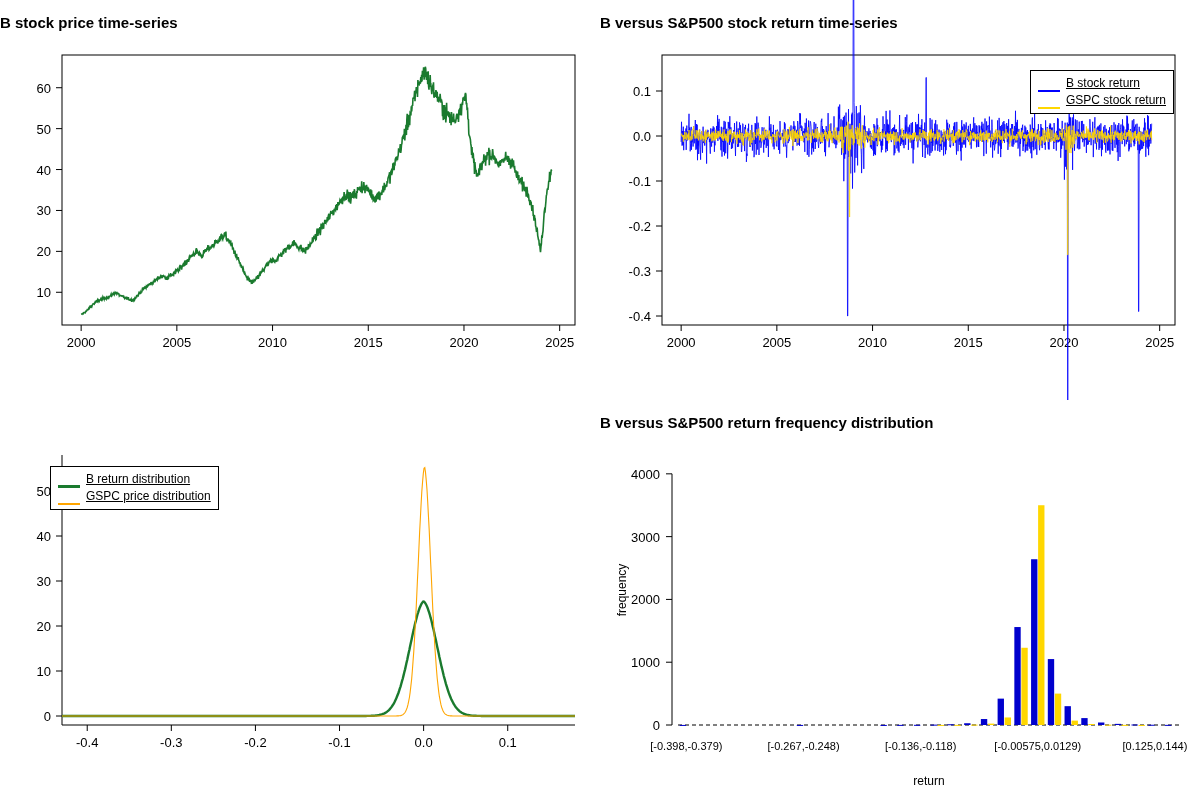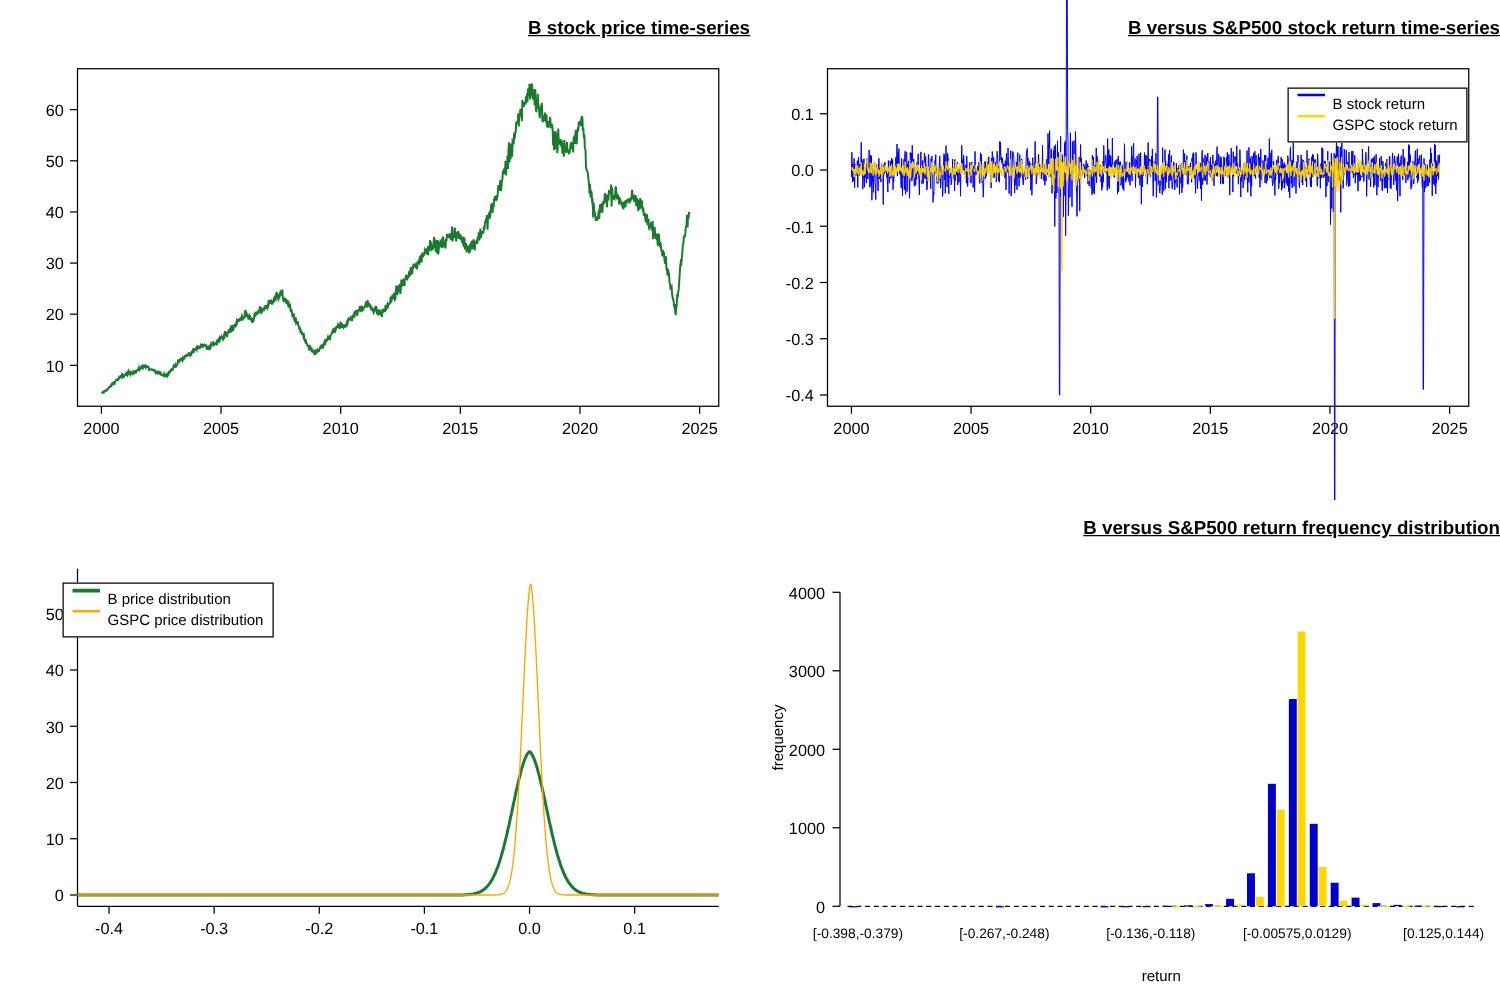--- a/index.html
+++ b/index.html
@@ -10,28 +10,28 @@
   }
   .grid{
     width:1200px;height:800px;
     display:grid;
     grid-template-columns:600px 600px;
     grid-template-rows:400px 400px;
   }
   .panel{position:relative;width:600px;height:400px;}
   .panel-title{
     position:absolute;left:0;right:0;top:14px;
-    text-align:right;font-weight:bold;font-size:15px;text-decoration:underline;
+    text-align:left;font-weight:bold;font-size:15px;
   }
   svg{position:absolute;left:0;top:0;}
   .legend-box{
     position:absolute;background:#fff;border:1px solid #000;
     font-size:12px;padding:4px 7px;line-height:17px;
   }
-  .legend-row{display:flex;align-items:flex-start;white-space:nowrap;}
+  .legend-row{display:flex;align-items:flex-end;white-space:nowrap;text-decoration:underline;}
   .legend-swatch{display:inline-block;margin-right:6px;}
   .lg-line{width:22px;height:0;border-top:2px solid #000;}
   .lg-sq{width:11px;height:11px;}
 </style>
 </head>
 <body>
 
 <div class="grid">
 
   <div class="panel">
@@ -138,21 +138,21 @@
           <text x="51" y="541" text-anchor="end" font-family="&quot;Liberation Sans&quot;, sans-serif" font-size="13" fill="#000">40</text>
           <line x1="62" y1="491" x2="56" y2="491" stroke="#000"></line>
           <text x="51" y="496" text-anchor="end" font-family="&quot;Liberation Sans&quot;, sans-serif" font-size="13" fill="#000">50</text>
           <path d="M62.0 716.0 L62.7 716.0 L63.5 716.0 L64.2 716.0 L64.9 716.0 L65.7 716.0 L66.4 716.0 L67.1 716.0 L67.9 716.0 L68.6 716.0 L69.3 716.0 L70.1 716.0 L70.8 716.0 L71.5 716.0 L72.3 716.0 L73.0 716.0 L73.7 716.0 L74.5 716.0 L75.2 716.0 L75.9 716.0 L76.7 716.0 L77.4 716.0 L78.1 716.0 L78.9 716.0 L79.6 716.0 L80.3 716.0 L81.1 716.0 L81.8 716.0 L82.5 716.0 L83.3 716.0 L84.0 716.0 L84.7 716.0 L85.5 716.0 L86.2 716.0 L86.9 716.0 L87.6 716.0 L88.4 716.0 L89.1 716.0 L89.8 716.0 L90.6 716.0 L91.3 716.0 L92.0 716.0 L92.8 716.0 L93.5 716.0 L94.2 716.0 L95.0 716.0 L95.7 716.0 L96.4 716.0 L97.2 716.0 L97.9 716.0 L98.6 716.0 L99.4 716.0 L100.1 716.0 L100.8 716.0 L101.6 716.0 L102.3 716.0 L103.0 716.0 L103.8 716.0 L104.5 716.0 L105.2 716.0 L106.0 716.0 L106.7 716.0 L107.4 716.0 L108.2 716.0 L108.9 716.0 L109.6 716.0 L110.4 716.0 L111.1 716.0 L111.8 716.0 L112.6 716.0 L113.3 716.0 L114.0 716.0 L114.8 716.0 L115.5 716.0 L116.2 716.0 L117.0 716.0 L117.7 716.0 L118.4 716.0 L119.2 716.0 L119.9 716.0 L120.6 716.0 L121.4 716.0 L122.1 716.0 L122.8 716.0 L123.6 716.0 L124.3 716.0 L125.0 716.0 L125.8 716.0 L126.5 716.0 L127.2 716.0 L128.0 716.0 L128.7 716.0 L129.4 716.0 L130.2 716.0 L130.9 716.0 L131.6 716.0 L132.4 716.0 L133.1 716.0 L133.8 716.0 L134.6 716.0 L135.3 716.0 L136.0 716.0 L136.8 716.0 L137.5 716.0 L138.2 716.0 L138.9 716.0 L139.7 716.0 L140.4 716.0 L141.1 716.0 L141.9 716.0 L142.6 716.0 L143.3 716.0 L144.1 716.0 L144.8 716.0 L145.5 716.0 L146.3 716.0 L147.0 716.0 L147.7 716.0 L148.5 716.0 L149.2 716.0 L149.9 716.0 L150.7 716.0 L151.4 716.0 L152.1 716.0 L152.9 716.0 L153.6 716.0 L154.3 716.0 L155.1 716.0 L155.8 716.0 L156.5 716.0 L157.3 716.0 L158.0 716.0 L158.7 716.0 L159.5 716.0 L160.2 716.0 L160.9 716.0 L161.7 716.0 L162.4 716.0 L163.1 716.0 L163.9 716.0 L164.6 716.0 L165.3 716.0 L166.1 716.0 L166.8 716.0 L167.5 716.0 L168.3 716.0 L169.0 716.0 L169.7 716.0 L170.5 716.0 L171.2 716.0 L171.9 716.0 L172.7 716.0 L173.4 716.0 L174.1 716.0 L174.9 716.0 L175.6 716.0 L176.3 716.0 L177.1 716.0 L177.8 716.0 L178.5 716.0 L179.3 716.0 L180.0 716.0 L180.7 716.0 L181.5 716.0 L182.2 716.0 L182.9 716.0 L183.7 716.0 L184.4 716.0 L185.1 716.0 L185.9 716.0 L186.6 716.0 L187.3 716.0 L188.1 716.0 L188.8 716.0 L189.5 716.0 L190.3 716.0 L191.0 716.0 L191.7 716.0 L192.4 716.0 L193.2 716.0 L193.9 716.0 L194.6 716.0 L195.4 716.0 L196.1 716.0 L196.8 716.0 L197.6 716.0 L198.3 716.0 L199.0 716.0 L199.8 716.0 L200.5 716.0 L201.2 716.0 L202.0 716.0 L202.7 716.0 L203.4 716.0 L204.2 716.0 L204.9 716.0 L205.6 716.0 L206.4 716.0 L207.1 716.0 L207.8 716.0 L208.6 716.0 L209.3 716.0 L210.0 716.0 L210.8 716.0 L211.5 716.0 L212.2 716.0 L213.0 716.0 L213.7 716.0 L214.4 716.0 L215.2 716.0 L215.9 716.0 L216.6 716.0 L217.4 716.0 L218.1 716.0 L218.8 716.0 L219.6 716.0 L220.3 716.0 L221.0 716.0 L221.8 716.0 L222.5 716.0 L223.2 716.0 L224.0 716.0 L224.7 716.0 L225.4 716.0 L226.2 716.0 L226.9 716.0 L227.6 716.0 L228.4 716.0 L229.1 716.0 L229.8 716.0 L230.6 716.0 L231.3 716.0 L232.0 716.0 L232.8 716.0 L233.5 716.0 L234.2 716.0 L235.0 716.0 L235.7 716.0 L236.4 716.0 L237.2 716.0 L237.9 716.0 L238.6 716.0 L239.4 716.0 L240.1 716.0 L240.8 716.0 L241.5 716.0 L242.3 716.0 L243.0 716.0 L243.7 716.0 L244.5 716.0 L245.2 716.0 L245.9 716.0 L246.7 716.0 L247.4 716.0 L248.1 716.0 L248.9 716.0 L249.6 716.0 L250.3 716.0 L251.1 716.0 L251.8 716.0 L252.5 716.0 L253.3 716.0 L254.0 716.0 L254.7 716.0 L255.5 716.0 L256.2 716.0 L256.9 716.0 L257.7 716.0 L258.4 716.0 L259.1 716.0 L259.9 716.0 L260.6 716.0 L261.3 716.0 L262.1 716.0 L262.8 716.0 L263.5 716.0 L264.3 716.0 L265.0 716.0 L265.7 716.0 L266.5 716.0 L267.2 716.0 L267.9 716.0 L268.7 716.0 L269.4 716.0 L270.1 716.0 L270.9 716.0 L271.6 716.0 L272.3 716.0 L273.1 716.0 L273.8 716.0 L274.5 716.0 L275.3 716.0 L276.0 716.0 L276.7 716.0 L277.5 716.0 L278.2 716.0 L278.9 716.0 L279.7 716.0 L280.4 716.0 L281.1 716.0 L281.9 716.0 L282.6 716.0 L283.3 716.0 L284.1 716.0 L284.8 716.0 L285.5 716.0 L286.3 716.0 L287.0 716.0 L287.7 716.0 L288.5 716.0 L289.2 716.0 L289.9 716.0 L290.7 716.0 L291.4 716.0 L292.1 716.0 L292.9 716.0 L293.6 716.0 L294.3 716.0 L295.0 716.0 L295.8 716.0 L296.5 716.0 L297.2 716.0 L298.0 716.0 L298.7 716.0 L299.4 716.0 L300.2 716.0 L300.9 716.0 L301.6 716.0 L302.4 716.0 L303.1 716.0 L303.8 716.0 L304.6 716.0 L305.3 716.0 L306.0 716.0 L306.8 716.0 L307.5 716.0 L308.2 716.0 L309.0 716.0 L309.7 716.0 L310.4 716.0 L311.2 716.0 L311.9 716.0 L312.6 716.0 L313.4 716.0 L314.1 716.0 L314.8 716.0 L315.6 716.0 L316.3 716.0 L317.0 716.0 L317.8 716.0 L318.5 716.0 L319.2 716.0 L320.0 716.0 L320.7 716.0 L321.4 716.0 L322.2 716.0 L322.9 716.0 L323.6 716.0 L324.4 716.0 L325.1 716.0 L325.8 716.0 L326.6 716.0 L327.3 716.0 L328.0 716.0 L328.8 716.0 L329.5 716.0 L330.2 716.0 L331.0 716.0 L331.7 716.0 L332.4 716.0 L333.2 716.0 L333.9 716.0 L334.6 716.0 L335.4 716.0 L336.1 716.0 L336.8 716.0 L337.6 716.0 L338.3 716.0 L339.0 716.0 L339.8 716.0 L340.5 716.0 L341.2 716.0 L342.0 716.0 L342.7 716.0 L343.4 716.0 L344.1 716.0 L344.9 716.0 L345.6 716.0 L346.3 716.0 L347.1 716.0 L347.8 716.0 L348.5 716.0 L349.3 716.0 L350.0 716.0 L350.7 716.0 L351.5 716.0 L352.2 716.0 L352.9 716.0 L353.7 716.0 L354.4 716.0 L355.1 716.0 L355.9 716.0 L356.6 716.0 L357.3 716.0 L358.1 716.0 L358.8 716.0 L359.5 716.0 L360.3 716.0 L361.0 716.0 L361.7 716.0 L362.5 716.0 L363.2 716.0 L363.9 716.0 L364.7 716.0 L365.4 716.0 L366.1 716.0 L366.9 715.9 L367.6 715.9 L368.3 715.9 L369.1 715.9 L369.8 715.9 L370.5 715.9 L371.3 715.8 L372.0 715.8 L372.7 715.8 L373.5 715.7 L374.2 715.7 L374.9 715.6 L375.7 715.5 L376.4 715.5 L377.1 715.4 L377.9 715.3 L378.6 715.1 L379.3 715.0 L380.1 714.8 L380.8 714.7 L381.5 714.4 L382.3 714.2 L383.0 713.9 L383.7 713.6 L384.5 713.3 L385.2 712.9 L385.9 712.4 L386.7 711.9 L387.4 711.4 L388.1 710.8 L388.9 710.1 L389.6 709.4 L390.3 708.5 L391.1 707.6 L391.8 706.6 L392.5 705.5 L393.3 704.4 L394.0 703.1 L394.7 701.7 L395.4 700.2 L396.2 698.6 L396.9 696.8 L397.6 695.0 L398.4 693.0 L399.1 690.9 L399.8 688.6 L400.6 686.3 L401.3 683.8 L402.0 681.2 L402.8 678.5 L403.5 675.6 L404.2 672.7 L405.0 669.6 L405.7 666.5 L406.4 663.3 L407.2 660.0 L407.9 656.6 L408.6 653.2 L409.4 649.8 L410.1 646.3 L410.8 642.9 L411.6 639.4 L412.3 636.0 L413.0 632.7 L413.8 629.4 L414.5 626.2 L415.2 623.1 L416.0 620.2 L416.7 617.4 L417.4 614.7 L418.2 612.3 L418.9 610.0 L419.6 608.0 L420.4 606.2 L421.1 604.6 L421.8 603.3 L422.6 602.3 L423.3 601.5 L424.0 601.6 L424.8 602.4 L425.5 603.5 L426.2 604.8 L427.0 606.4 L427.7 608.2 L428.4 610.3 L429.2 612.6 L429.9 615.0 L430.6 617.7 L431.4 620.5 L432.1 623.5 L432.8 626.6 L433.6 629.8 L434.3 633.1 L435.0 636.4 L435.8 639.8 L436.5 643.3 L437.2 646.7 L438.0 650.2 L438.7 653.6 L439.4 657.0 L440.2 660.4 L440.9 663.7 L441.6 666.9 L442.4 670.0 L443.1 673.0 L443.8 676.0 L444.6 678.8 L445.3 681.5 L446.0 684.1 L446.8 686.6 L447.5 688.9 L448.2 691.1 L448.9 693.2 L449.7 695.2 L450.4 697.0 L451.1 698.7 L451.9 700.4 L452.6 701.8 L453.3 703.2 L454.1 704.5 L454.8 705.7 L455.5 706.7 L456.3 707.7 L457.0 708.6 L457.7 709.4 L458.5 710.2 L459.2 710.9 L459.9 711.5 L460.7 712.0 L461.4 712.5 L462.1 712.9 L462.9 713.3 L463.6 713.7 L464.3 714.0 L465.1 714.2 L465.8 714.5 L466.5 714.7 L467.3 714.9 L468.0 715.0 L468.7 715.2 L469.5 715.3 L470.2 715.4 L470.9 715.5 L471.7 715.6 L472.4 715.6 L473.1 715.7 L473.9 715.7 L474.6 715.8 L475.3 715.8 L476.1 715.8 L476.8 715.9 L477.5 715.9 L478.3 715.9 L479.0 715.9 L479.7 715.9 L480.5 715.9 L481.2 716.0 L481.9 716.0 L482.7 716.0 L483.4 716.0 L484.1 716.0 L484.9 716.0 L485.6 716.0 L486.3 716.0 L487.1 716.0 L487.8 716.0 L488.5 716.0 L489.3 716.0 L490.0 716.0 L490.7 716.0 L491.5 716.0 L492.2 716.0 L492.9 716.0 L493.7 716.0 L494.4 716.0 L495.1 716.0 L495.9 716.0 L496.6 716.0 L497.3 716.0 L498.1 716.0 L498.8 716.0 L499.5 716.0 L500.2 716.0 L501.0 716.0 L501.7 716.0 L502.4 716.0 L503.2 716.0 L503.9 716.0 L504.6 716.0 L505.4 716.0 L506.1 716.0 L506.8 716.0 L507.6 716.0 L508.3 716.0 L509.0 716.0 L509.8 716.0 L510.5 716.0 L511.2 716.0 L512.0 716.0 L512.7 716.0 L513.4 716.0 L514.2 716.0 L514.9 716.0 L515.6 716.0 L516.4 716.0 L517.1 716.0 L517.8 716.0 L518.6 716.0 L519.3 716.0 L520.0 716.0 L520.8 716.0 L521.5 716.0 L522.2 716.0 L523.0 716.0 L523.7 716.0 L524.4 716.0 L525.2 716.0 L525.9 716.0 L526.6 716.0 L527.4 716.0 L528.1 716.0 L528.8 716.0 L529.6 716.0 L530.3 716.0 L531.0 716.0 L531.8 716.0 L532.5 716.0 L533.2 716.0 L534.0 716.0 L534.7 716.0 L535.4 716.0 L536.2 716.0 L536.9 716.0 L537.6 716.0 L538.4 716.0 L539.1 716.0 L539.8 716.0 L540.6 716.0 L541.3 716.0 L542.0 716.0 L542.8 716.0 L543.5 716.0 L544.2 716.0 L545.0 716.0 L545.7 716.0 L546.4 716.0 L547.2 716.0 L547.9 716.0 L548.6 716.0 L549.4 716.0 L550.1 716.0 L550.8 716.0 L551.5 716.0 L552.3 716.0 L553.0 716.0 L553.7 716.0 L554.5 716.0 L555.2 716.0 L555.9 716.0 L556.7 716.0 L557.4 716.0 L558.1 716.0 L558.9 716.0 L559.6 716.0 L560.3 716.0 L561.1 716.0 L561.8 716.0 L562.5 716.0 L563.3 716.0 L564.0 716.0 L564.7 716.0 L565.5 716.0 L566.2 716.0 L566.9 716.0 L567.7 716.0 L568.4 716.0 L569.1 716.0 L569.9 716.0 L570.6 716.0 L571.3 716.0 L572.1 716.0 L572.8 716.0 L573.5 716.0 L574.3 716.0 L575.0 716.0 " fill="none" stroke="#1a7a2e" stroke-width="2.4"></path>
           <path d="M62.0 716.0 L62.7 716.0 L63.5 716.0 L64.2 716.0 L64.9 716.0 L65.7 716.0 L66.4 716.0 L67.1 716.0 L67.9 716.0 L68.6 716.0 L69.3 716.0 L70.1 716.0 L70.8 716.0 L71.5 716.0 L72.3 716.0 L73.0 716.0 L73.7 716.0 L74.5 716.0 L75.2 716.0 L75.9 716.0 L76.7 716.0 L77.4 716.0 L78.1 716.0 L78.9 716.0 L79.6 716.0 L80.3 716.0 L81.1 716.0 L81.8 716.0 L82.5 716.0 L83.3 716.0 L84.0 716.0 L84.7 716.0 L85.5 716.0 L86.2 716.0 L86.9 716.0 L87.6 716.0 L88.4 716.0 L89.1 716.0 L89.8 716.0 L90.6 716.0 L91.3 716.0 L92.0 716.0 L92.8 716.0 L93.5 716.0 L94.2 716.0 L95.0 716.0 L95.7 716.0 L96.4 716.0 L97.2 716.0 L97.9 716.0 L98.6 716.0 L99.4 716.0 L100.1 716.0 L100.8 716.0 L101.6 716.0 L102.3 716.0 L103.0 716.0 L103.8 716.0 L104.5 716.0 L105.2 716.0 L106.0 716.0 L106.7 716.0 L107.4 716.0 L108.2 716.0 L108.9 716.0 L109.6 716.0 L110.4 716.0 L111.1 716.0 L111.8 716.0 L112.6 716.0 L113.3 716.0 L114.0 716.0 L114.8 716.0 L115.5 716.0 L116.2 716.0 L117.0 716.0 L117.7 716.0 L118.4 716.0 L119.2 716.0 L119.9 716.0 L120.6 716.0 L121.4 716.0 L122.1 716.0 L122.8 716.0 L123.6 716.0 L124.3 716.0 L125.0 716.0 L125.8 716.0 L126.5 716.0 L127.2 716.0 L128.0 716.0 L128.7 716.0 L129.4 716.0 L130.2 716.0 L130.9 716.0 L131.6 716.0 L132.4 716.0 L133.1 716.0 L133.8 716.0 L134.6 716.0 L135.3 716.0 L136.0 716.0 L136.8 716.0 L137.5 716.0 L138.2 716.0 L138.9 716.0 L139.7 716.0 L140.4 716.0 L141.1 716.0 L141.9 716.0 L142.6 716.0 L143.3 716.0 L144.1 716.0 L144.8 716.0 L145.5 716.0 L146.3 716.0 L147.0 716.0 L147.7 716.0 L148.5 716.0 L149.2 716.0 L149.9 716.0 L150.7 716.0 L151.4 716.0 L152.1 716.0 L152.9 716.0 L153.6 716.0 L154.3 716.0 L155.1 716.0 L155.8 716.0 L156.5 716.0 L157.3 716.0 L158.0 716.0 L158.7 716.0 L159.5 716.0 L160.2 716.0 L160.9 716.0 L161.7 716.0 L162.4 716.0 L163.1 716.0 L163.9 716.0 L164.6 716.0 L165.3 716.0 L166.1 716.0 L166.8 716.0 L167.5 716.0 L168.3 716.0 L169.0 716.0 L169.7 716.0 L170.5 716.0 L171.2 716.0 L171.9 716.0 L172.7 716.0 L173.4 716.0 L174.1 716.0 L174.9 716.0 L175.6 716.0 L176.3 716.0 L177.1 716.0 L177.8 716.0 L178.5 716.0 L179.3 716.0 L180.0 716.0 L180.7 716.0 L181.5 716.0 L182.2 716.0 L182.9 716.0 L183.7 716.0 L184.4 716.0 L185.1 716.0 L185.9 716.0 L186.6 716.0 L187.3 716.0 L188.1 716.0 L188.8 716.0 L189.5 716.0 L190.3 716.0 L191.0 716.0 L191.7 716.0 L192.4 716.0 L193.2 716.0 L193.9 716.0 L194.6 716.0 L195.4 716.0 L196.1 716.0 L196.8 716.0 L197.6 716.0 L198.3 716.0 L199.0 716.0 L199.8 716.0 L200.5 716.0 L201.2 716.0 L202.0 716.0 L202.7 716.0 L203.4 716.0 L204.2 716.0 L204.9 716.0 L205.6 716.0 L206.4 716.0 L207.1 716.0 L207.8 716.0 L208.6 716.0 L209.3 716.0 L210.0 716.0 L210.8 716.0 L211.5 716.0 L212.2 716.0 L213.0 716.0 L213.7 716.0 L214.4 716.0 L215.2 716.0 L215.9 716.0 L216.6 716.0 L217.4 716.0 L218.1 716.0 L218.8 716.0 L219.6 716.0 L220.3 716.0 L221.0 716.0 L221.8 716.0 L222.5 716.0 L223.2 716.0 L224.0 716.0 L224.7 716.0 L225.4 716.0 L226.2 716.0 L226.9 716.0 L227.6 716.0 L228.4 716.0 L229.1 716.0 L229.8 716.0 L230.6 716.0 L231.3 716.0 L232.0 716.0 L232.8 716.0 L233.5 716.0 L234.2 716.0 L235.0 716.0 L235.7 716.0 L236.4 716.0 L237.2 716.0 L237.9 716.0 L238.6 716.0 L239.4 716.0 L240.1 716.0 L240.8 716.0 L241.5 716.0 L242.3 716.0 L243.0 716.0 L243.7 716.0 L244.5 716.0 L245.2 716.0 L245.9 716.0 L246.7 716.0 L247.4 716.0 L248.1 716.0 L248.9 716.0 L249.6 716.0 L250.3 716.0 L251.1 716.0 L251.8 716.0 L252.5 716.0 L253.3 716.0 L254.0 716.0 L254.7 716.0 L255.5 716.0 L256.2 716.0 L256.9 716.0 L257.7 716.0 L258.4 716.0 L259.1 716.0 L259.9 716.0 L260.6 716.0 L261.3 716.0 L262.1 716.0 L262.8 716.0 L263.5 716.0 L264.3 716.0 L265.0 716.0 L265.7 716.0 L266.5 716.0 L267.2 716.0 L267.9 716.0 L268.7 716.0 L269.4 716.0 L270.1 716.0 L270.9 716.0 L271.6 716.0 L272.3 716.0 L273.1 716.0 L273.8 716.0 L274.5 716.0 L275.3 716.0 L276.0 716.0 L276.7 716.0 L277.5 716.0 L278.2 716.0 L278.9 716.0 L279.7 716.0 L280.4 716.0 L281.1 716.0 L281.9 716.0 L282.6 716.0 L283.3 716.0 L284.1 716.0 L284.8 716.0 L285.5 716.0 L286.3 716.0 L287.0 716.0 L287.7 716.0 L288.5 716.0 L289.2 716.0 L289.9 716.0 L290.7 716.0 L291.4 716.0 L292.1 716.0 L292.9 716.0 L293.6 716.0 L294.3 716.0 L295.0 716.0 L295.8 716.0 L296.5 716.0 L297.2 716.0 L298.0 716.0 L298.7 716.0 L299.4 716.0 L300.2 716.0 L300.9 716.0 L301.6 716.0 L302.4 716.0 L303.1 716.0 L303.8 716.0 L304.6 716.0 L305.3 716.0 L306.0 716.0 L306.8 716.0 L307.5 716.0 L308.2 716.0 L309.0 716.0 L309.7 716.0 L310.4 716.0 L311.2 716.0 L311.9 716.0 L312.6 716.0 L313.4 716.0 L314.1 716.0 L314.8 716.0 L315.6 716.0 L316.3 716.0 L317.0 716.0 L317.8 716.0 L318.5 716.0 L319.2 716.0 L320.0 716.0 L320.7 716.0 L321.4 716.0 L322.2 716.0 L322.9 716.0 L323.6 716.0 L324.4 716.0 L325.1 716.0 L325.8 716.0 L326.6 716.0 L327.3 716.0 L328.0 716.0 L328.8 716.0 L329.5 716.0 L330.2 716.0 L331.0 716.0 L331.7 716.0 L332.4 716.0 L333.2 716.0 L333.9 716.0 L334.6 716.0 L335.4 716.0 L336.1 716.0 L336.8 716.0 L337.6 716.0 L338.3 716.0 L339.0 716.0 L339.8 716.0 L340.5 716.0 L341.2 716.0 L342.0 716.0 L342.7 716.0 L343.4 716.0 L344.1 716.0 L344.9 716.0 L345.6 716.0 L346.3 716.0 L347.1 716.0 L347.8 716.0 L348.5 716.0 L349.3 716.0 L350.0 716.0 L350.7 716.0 L351.5 716.0 L352.2 716.0 L352.9 716.0 L353.7 716.0 L354.4 716.0 L355.1 716.0 L355.9 716.0 L356.6 716.0 L357.3 716.0 L358.1 716.0 L358.8 716.0 L359.5 716.0 L360.3 716.0 L361.0 716.0 L361.7 716.0 L362.5 716.0 L363.2 716.0 L363.9 716.0 L364.7 716.0 L365.4 716.0 L366.1 716.0 L366.9 716.0 L367.6 716.0 L368.3 716.0 L369.1 716.0 L369.8 716.0 L370.5 716.0 L371.3 716.0 L372.0 716.0 L372.7 716.0 L373.5 716.0 L374.2 716.0 L374.9 716.0 L375.7 716.0 L376.4 716.0 L377.1 716.0 L377.9 716.0 L378.6 716.0 L379.3 716.0 L380.1 716.0 L380.8 716.0 L381.5 716.0 L382.3 716.0 L383.0 716.0 L383.7 716.0 L384.5 716.0 L385.2 716.0 L385.9 716.0 L386.7 716.0 L387.4 716.0 L388.1 716.0 L388.9 716.0 L389.6 716.0 L390.3 716.0 L391.1 716.0 L391.8 716.0 L392.5 716.0 L393.3 716.0 L394.0 716.0 L394.7 716.0 L395.4 716.0 L396.2 716.0 L396.9 715.9 L397.6 715.9 L398.4 715.9 L399.1 715.8 L399.8 715.7 L400.6 715.6 L401.3 715.4 L402.0 715.1 L402.8 714.7 L403.5 714.2 L404.2 713.5 L405.0 712.5 L405.7 711.3 L406.4 709.6 L407.2 707.5 L407.9 704.9 L408.6 701.6 L409.4 697.5 L410.1 692.6 L410.8 686.6 L411.6 679.6 L412.3 671.3 L413.0 661.9 L413.8 651.1 L414.5 639.2 L415.2 626.0 L416.0 611.8 L416.7 596.6 L417.4 580.9 L418.2 564.7 L418.9 548.6 L419.6 532.8 L420.4 517.8 L421.1 504.0 L421.8 491.8 L422.6 481.5 L423.3 473.6 L424.0 468.2 L424.8 467.5 L425.5 472.4 L426.2 479.9 L427.0 489.8 L427.7 501.7 L428.4 515.2 L429.2 530.0 L429.9 545.7 L430.6 561.8 L431.4 578.0 L432.1 593.8 L432.8 609.1 L433.6 623.5 L434.3 636.9 L435.0 649.1 L435.8 660.0 L436.5 669.7 L437.2 678.2 L438.0 685.4 L438.7 691.6 L439.4 696.7 L440.2 700.9 L440.9 704.4 L441.6 707.1 L442.4 709.3 L443.1 711.0 L443.8 712.3 L444.6 713.3 L445.3 714.1 L446.0 714.6 L446.8 715.0 L447.5 715.3 L448.2 715.5 L448.9 715.7 L449.7 715.8 L450.4 715.9 L451.1 715.9 L451.9 715.9 L452.6 716.0 L453.3 716.0 L454.1 716.0 L454.8 716.0 L455.5 716.0 L456.3 716.0 L457.0 716.0 L457.7 716.0 L458.5 716.0 L459.2 716.0 L459.9 716.0 L460.7 716.0 L461.4 716.0 L462.1 716.0 L462.9 716.0 L463.6 716.0 L464.3 716.0 L465.1 716.0 L465.8 716.0 L466.5 716.0 L467.3 716.0 L468.0 716.0 L468.7 716.0 L469.5 716.0 L470.2 716.0 L470.9 716.0 L471.7 716.0 L472.4 716.0 L473.1 716.0 L473.9 716.0 L474.6 716.0 L475.3 716.0 L476.1 716.0 L476.8 716.0 L477.5 716.0 L478.3 716.0 L479.0 716.0 L479.7 716.0 L480.5 716.0 L481.2 716.0 L481.9 716.0 L482.7 716.0 L483.4 716.0 L484.1 716.0 L484.9 716.0 L485.6 716.0 L486.3 716.0 L487.1 716.0 L487.8 716.0 L488.5 716.0 L489.3 716.0 L490.0 716.0 L490.7 716.0 L491.5 716.0 L492.2 716.0 L492.9 716.0 L493.7 716.0 L494.4 716.0 L495.1 716.0 L495.9 716.0 L496.6 716.0 L497.3 716.0 L498.1 716.0 L498.8 716.0 L499.5 716.0 L500.2 716.0 L501.0 716.0 L501.7 716.0 L502.4 716.0 L503.2 716.0 L503.9 716.0 L504.6 716.0 L505.4 716.0 L506.1 716.0 L506.8 716.0 L507.6 716.0 L508.3 716.0 L509.0 716.0 L509.8 716.0 L510.5 716.0 L511.2 716.0 L512.0 716.0 L512.7 716.0 L513.4 716.0 L514.2 716.0 L514.9 716.0 L515.6 716.0 L516.4 716.0 L517.1 716.0 L517.8 716.0 L518.6 716.0 L519.3 716.0 L520.0 716.0 L520.8 716.0 L521.5 716.0 L522.2 716.0 L523.0 716.0 L523.7 716.0 L524.4 716.0 L525.2 716.0 L525.9 716.0 L526.6 716.0 L527.4 716.0 L528.1 716.0 L528.8 716.0 L529.6 716.0 L530.3 716.0 L531.0 716.0 L531.8 716.0 L532.5 716.0 L533.2 716.0 L534.0 716.0 L534.7 716.0 L535.4 716.0 L536.2 716.0 L536.9 716.0 L537.6 716.0 L538.4 716.0 L539.1 716.0 L539.8 716.0 L540.6 716.0 L541.3 716.0 L542.0 716.0 L542.8 716.0 L543.5 716.0 L544.2 716.0 L545.0 716.0 L545.7 716.0 L546.4 716.0 L547.2 716.0 L547.9 716.0 L548.6 716.0 L549.4 716.0 L550.1 716.0 L550.8 716.0 L551.5 716.0 L552.3 716.0 L553.0 716.0 L553.7 716.0 L554.5 716.0 L555.2 716.0 L555.9 716.0 L556.7 716.0 L557.4 716.0 L558.1 716.0 L558.9 716.0 L559.6 716.0 L560.3 716.0 L561.1 716.0 L561.8 716.0 L562.5 716.0 L563.3 716.0 L564.0 716.0 L564.7 716.0 L565.5 716.0 L566.2 716.0 L566.9 716.0 L567.7 716.0 L568.4 716.0 L569.1 716.0 L569.9 716.0 L570.6 716.0 L571.3 716.0 L572.1 716.0 L572.8 716.0 L573.5 716.0 L574.3 716.0 L575.0 716.0 " fill="none" stroke="#ffa500" stroke-width="1.1"></path>
         </g>
       </svg>
     <div class="legend-box" id="legend-dist" style="left:50px;top:66px;">
       <div class="legend-row">
         <span class="legend-swatch lg-line" id="lg-dist-0" style="border-top-color: rgb(26, 122, 46); border-top-width: 3px;"></span>
-        <span>B price distribution</span>
+        <span>B return distribution</span>
       </div>
       <div class="legend-row">
         <span class="legend-swatch lg-line" id="lg-dist-1" style="border-top-color: rgb(255, 165, 0);"></span>
         <span>GSPC price distribution</span>
       </div>
     </div>
   </div>
 
   <div class="panel">
     <div class="panel-title">B versus S&amp;P500 return frequency distribution</div>

